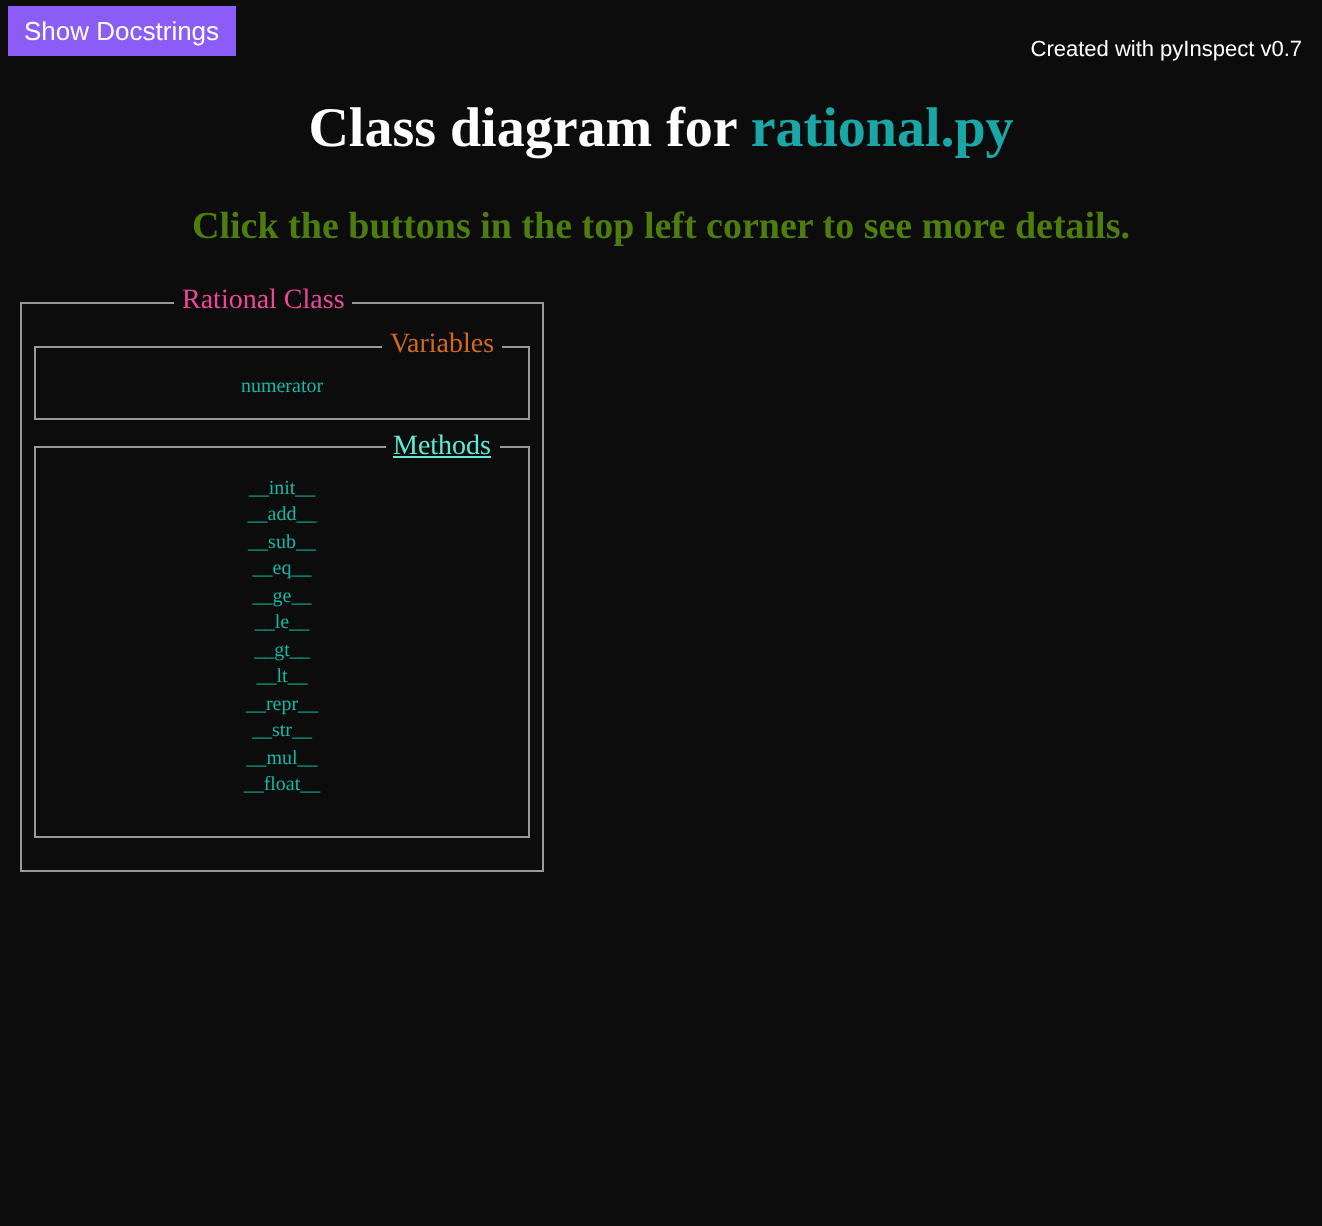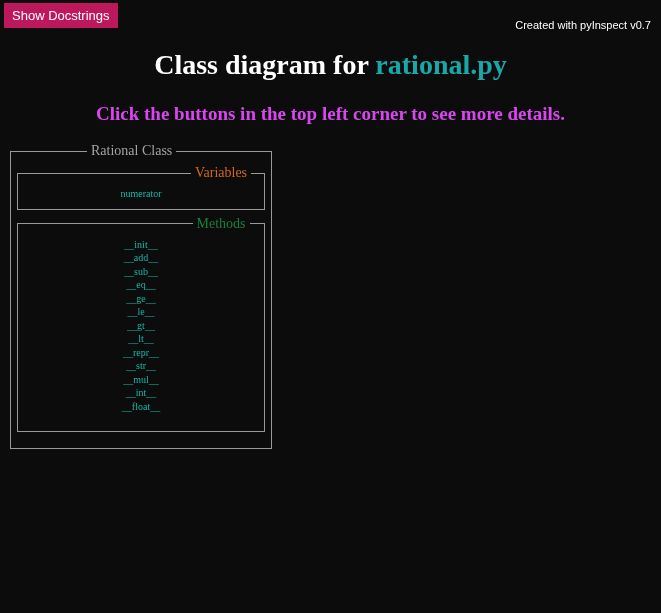--- a/index.html
+++ b/index.html
@@ -11,21 +11,21 @@
     height: 613px;
     overflow: hidden;
     position: relative;
   }
   .top-bar {
     display: flex;
     align-items: flex-start;
     padding: 3px 4px 0 4px;
   }
   .btn {
-    background: #be185d;
+    background: #8b5cf6;
     color: #fff;
     border: none;
     font-family: Arial, sans-serif;
     font-size: 13px;
     padding: 5px 8px;
     margin-right: 4px;
     cursor: pointer;
   }
   .credit {
     margin-left: auto;
@@ -43,52 +43,52 @@
     color: #fff;
   }
   h1.title .filename {
     color: #1aa7a7;
   }
   .subtitle {
     text-align: center;
     font-weight: bold;
     font-size: 19px;
     margin-top: 22px;
-    color: #d946ef;
+    color: #4d7c0f;
   }
   .diagram-area {
     padding: 18px 10px 0 10px;
   }
   fieldset.class-box {
     border: 1px solid #999;
     width: 262px;
     padding: 4px 6px 10px 6px;
   }
   fieldset.class-box > legend {
-    color: #a3a3a3;
+    color: #ec4899;
     font-size: 14px;
     padding: 0 4px;
     margin-left: 70px;
   }
   fieldset.inner {
     border: 1px solid #999;
     margin: 2px 0 6px 0;
     padding: 6px 4px 8px 4px;
     text-align: center;
   }
   fieldset.inner.methods {
     padding-bottom: 18px;
   }
   fieldset.inner > legend {
     font-size: 14px;
     padding: 0 4px;
     margin-left: 80px;
   }
   .legend-vars { color: #d2691e; margin-top: 23px; }
-  .legend-methods { color: #15803d; }
+  .legend-methods { color: #5eead4; text-decoration: underline; }
   .item {
     display: block;
     font-size: 10px;
     line-height: 1.35;
     color: #14b8a6;
   }
 </style>
 </head>
 <body>
 
@@ -118,17 +118,16 @@
       <span class="item">__add__</span>
       <span class="item">__sub__</span>
       <span class="item">__eq__</span>
       <span class="item">__ge__</span>
       <span class="item">__le__</span>
       <span class="item">__gt__</span>
       <span class="item">__lt__</span>
       <span class="item">__repr__</span>
       <span class="item">__str__</span>
       <span class="item">__mul__</span>
-      <span class="item">__int__</span>
       <span class="item">__float__</span>
     </fieldset>
   </fieldset>
 </div>
 
 </body></html>

